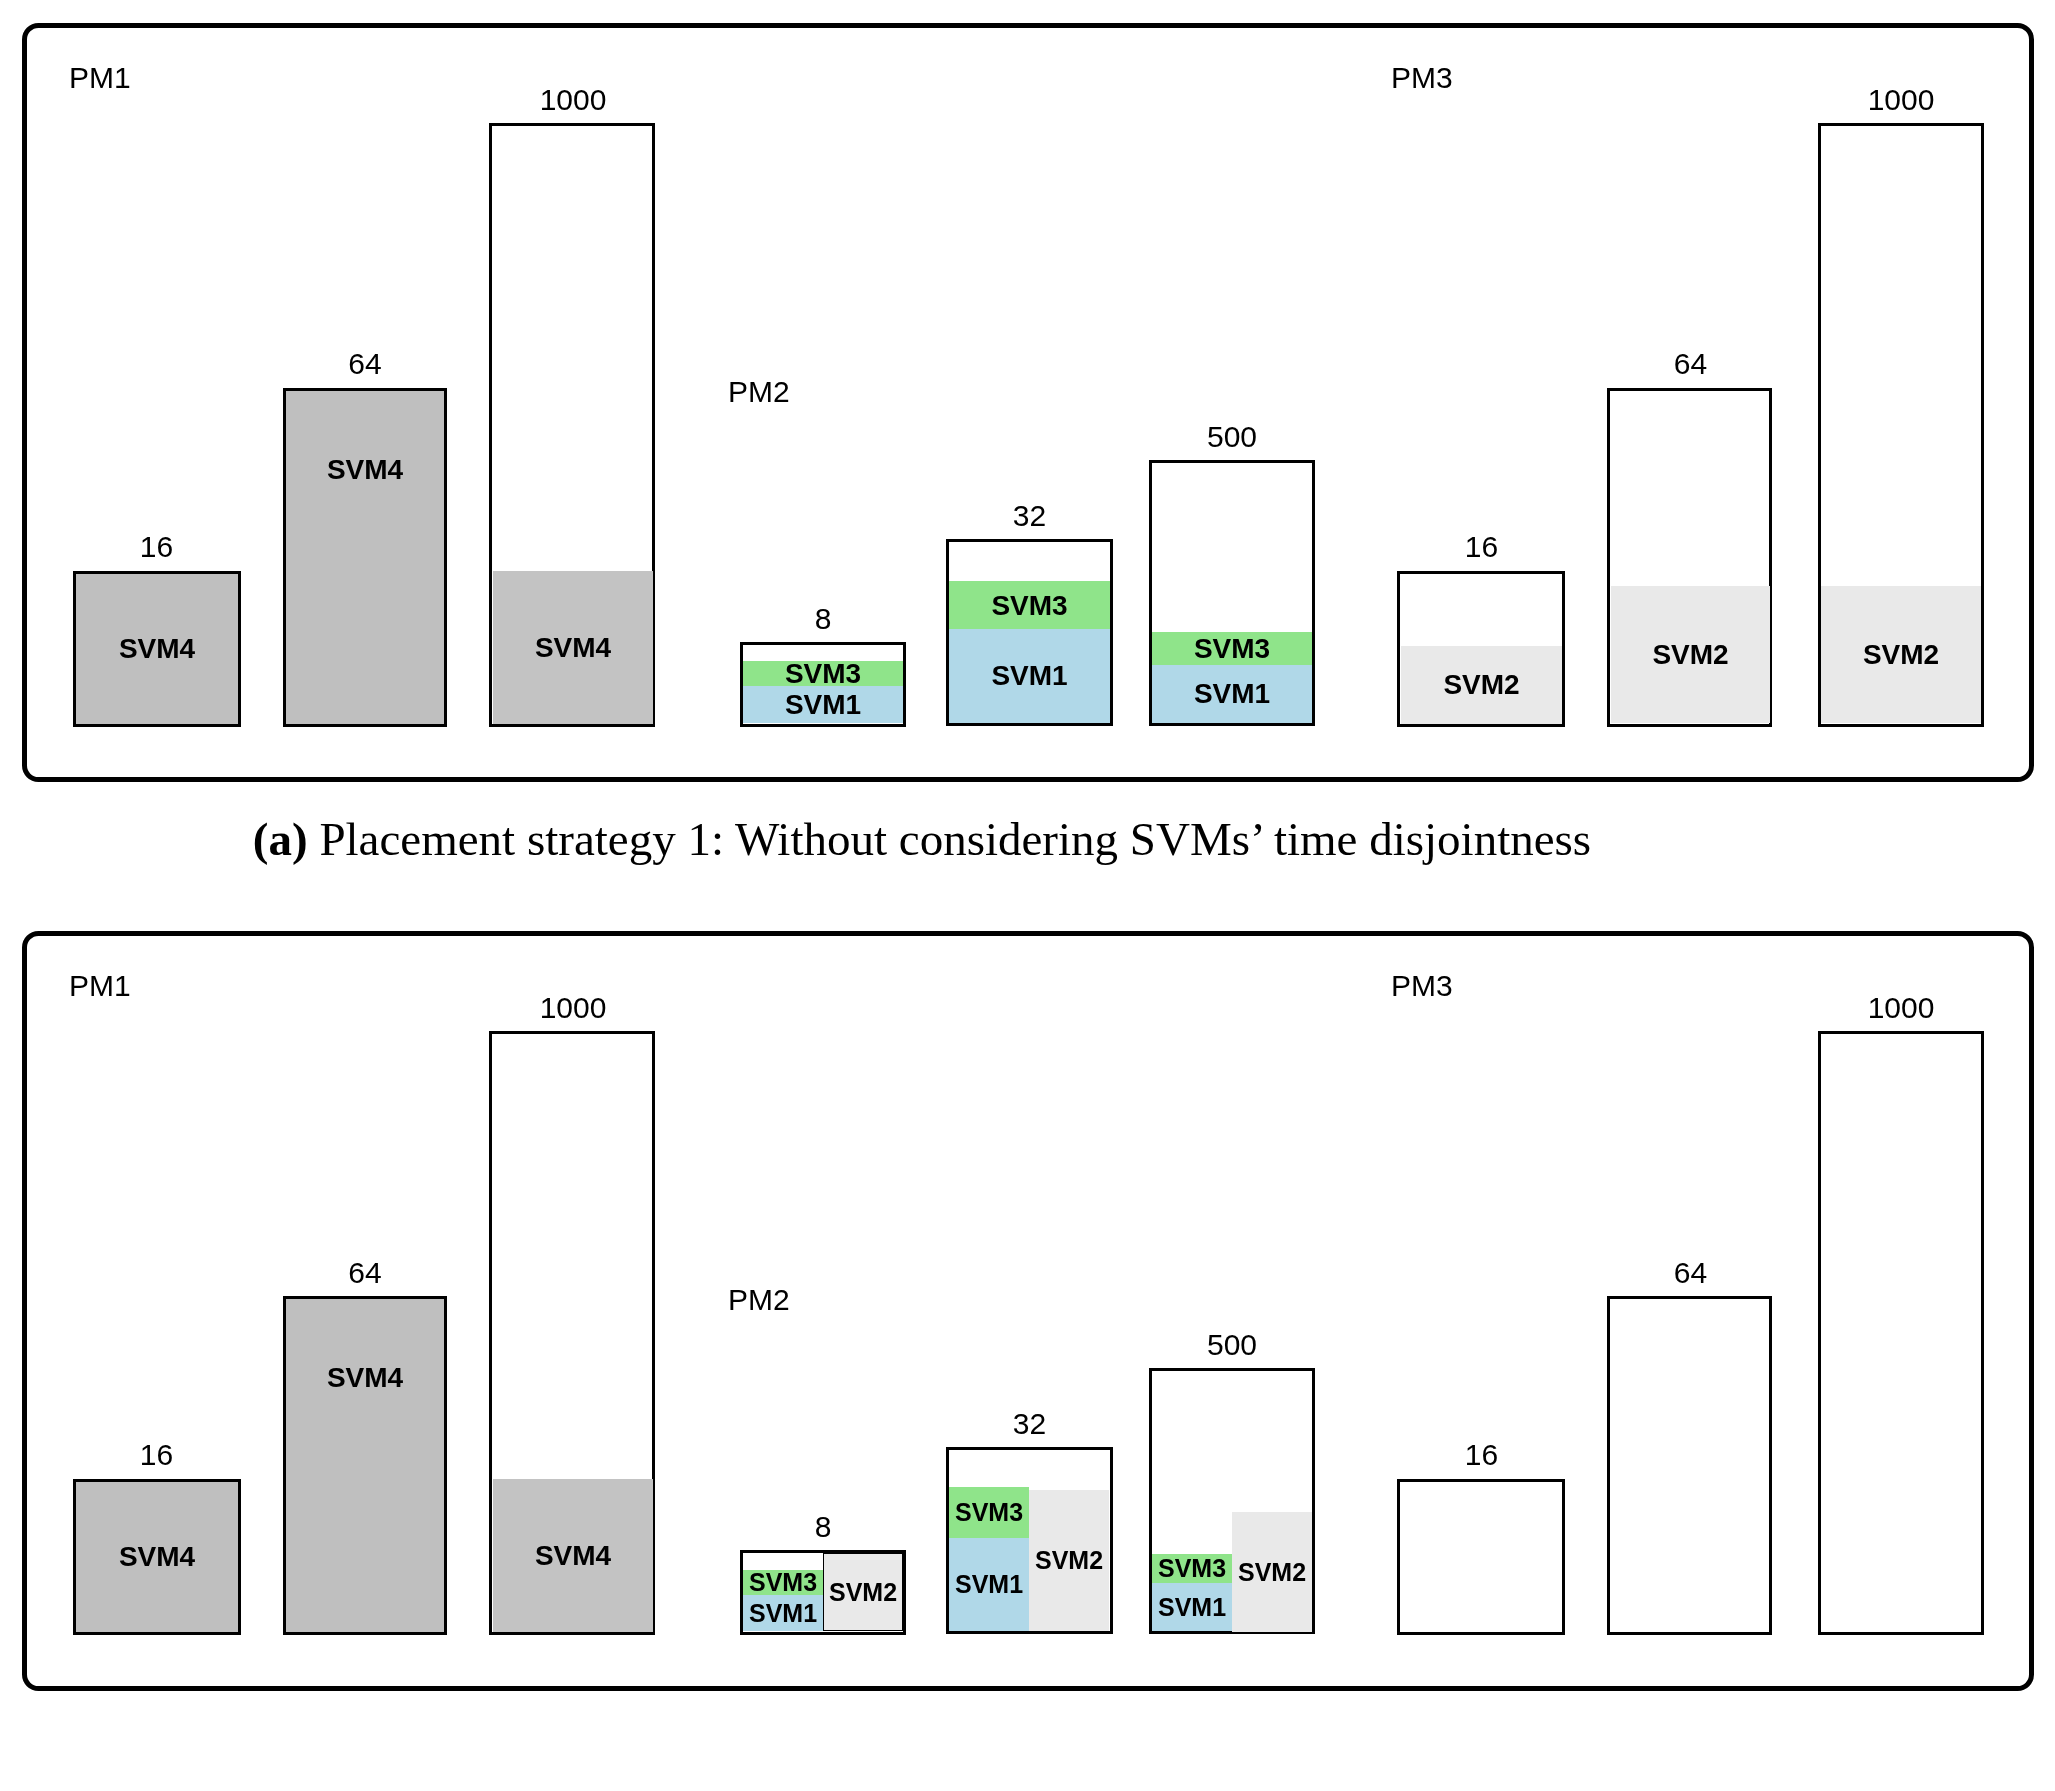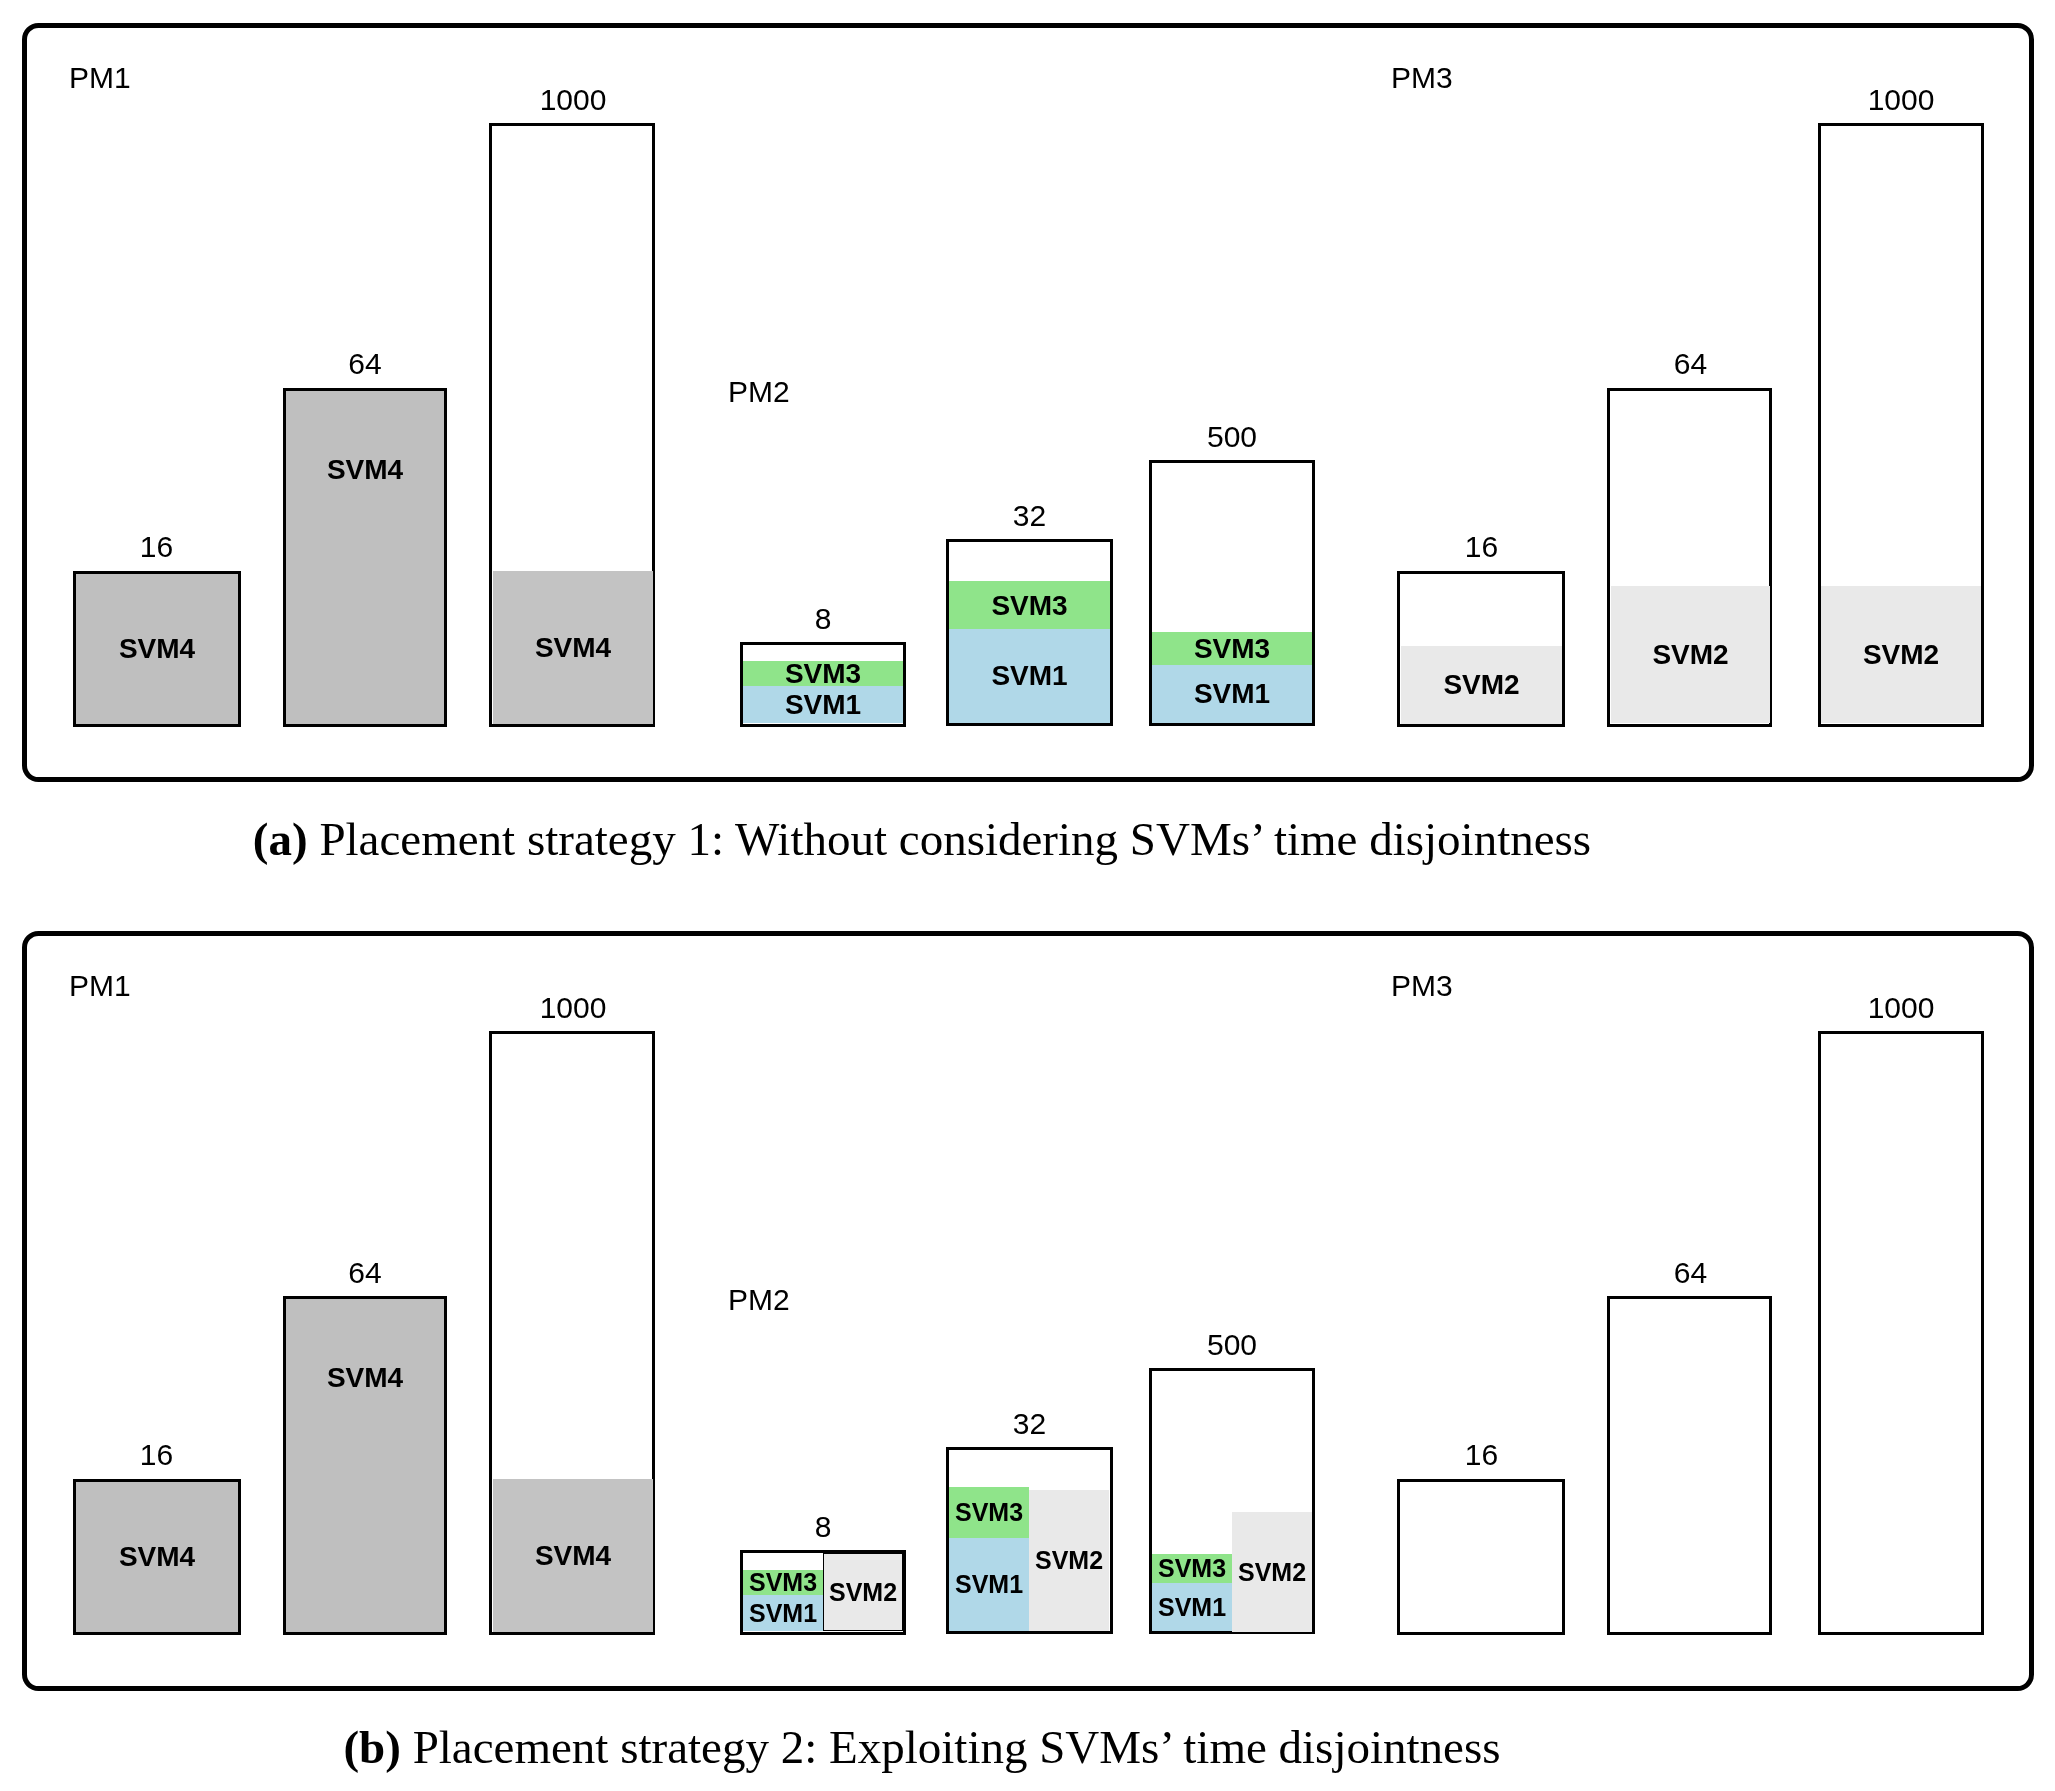--- a/index.html
+++ b/index.html
@@ -75,23 +75,20 @@
       <rect x="88" y="85" width="987" height="1108" rx="18" fill="none" stroke="#000000" stroke-width="6" stroke-dasharray="34 24"></rect>
       <rect x="1133" y="582" width="991" height="611" rx="18" fill="none" stroke="#000000" stroke-width="6" stroke-dasharray="34 24"></rect>
       <rect x="2183" y="85" width="987" height="1108" rx="18" fill="none" stroke="#000000" stroke-width="6" stroke-dasharray="34 24"></rect>
       <rect x="88" y="1525" width="987" height="1108" rx="18" fill="none" stroke="#000000" stroke-width="6" stroke-dasharray="34 24"></rect>
       <rect x="1133" y="2022" width="991" height="611" rx="18" fill="none" stroke="#000000" stroke-width="6" stroke-dasharray="34 24"></rect>
       <rect x="2183" y="1525" width="987" height="1108" rx="18" fill="none" stroke="#000000" stroke-width="6" stroke-dasharray="34 24"></rect>
     </svg>
   <div class="caption" id="caption-a" style="top:812px;">
     <b>(a)</b><span> Placement strategy 1: Without considering SVMs’ time disjointness</span>
   </div>
-  <div class="caption" id="caption-b" style="top:1720px;">
-    <b>(b)</b><span> Placement strategy 2: Exploiting SVMs’ time disjointness</span>
-  </div>
 <div class="panel-box" style="left: 22px; top: 23px; width: 2012px; height: 759px;"></div>
     <div class="pm-label" style="left: 69px; top: 61px;">PM1</div>
     <div class="bar" style="left: 73px; top: 571px; width: 168px; height: 156px; background: rgb(191, 191, 191);"></div>
     <div class="bar-centerlabel" style="left: 73px; top: 630px; width: 168px; height: 38px;">
       <span class="seg-label">SVM4</span>
     </div>
     <div class="cap-label" style="left: 35px; top: 530px; width: 243px;">16</div>
     <div class="bar" style="left: 283px; top: 388px; width: 164px; height: 339px; background: rgb(191, 191, 191);"></div>
     <div class="bar-centerlabel" style="left: 283px; top: 451px; width: 164px; height: 38px;">
       <span class="seg-label">SVM4</span>

